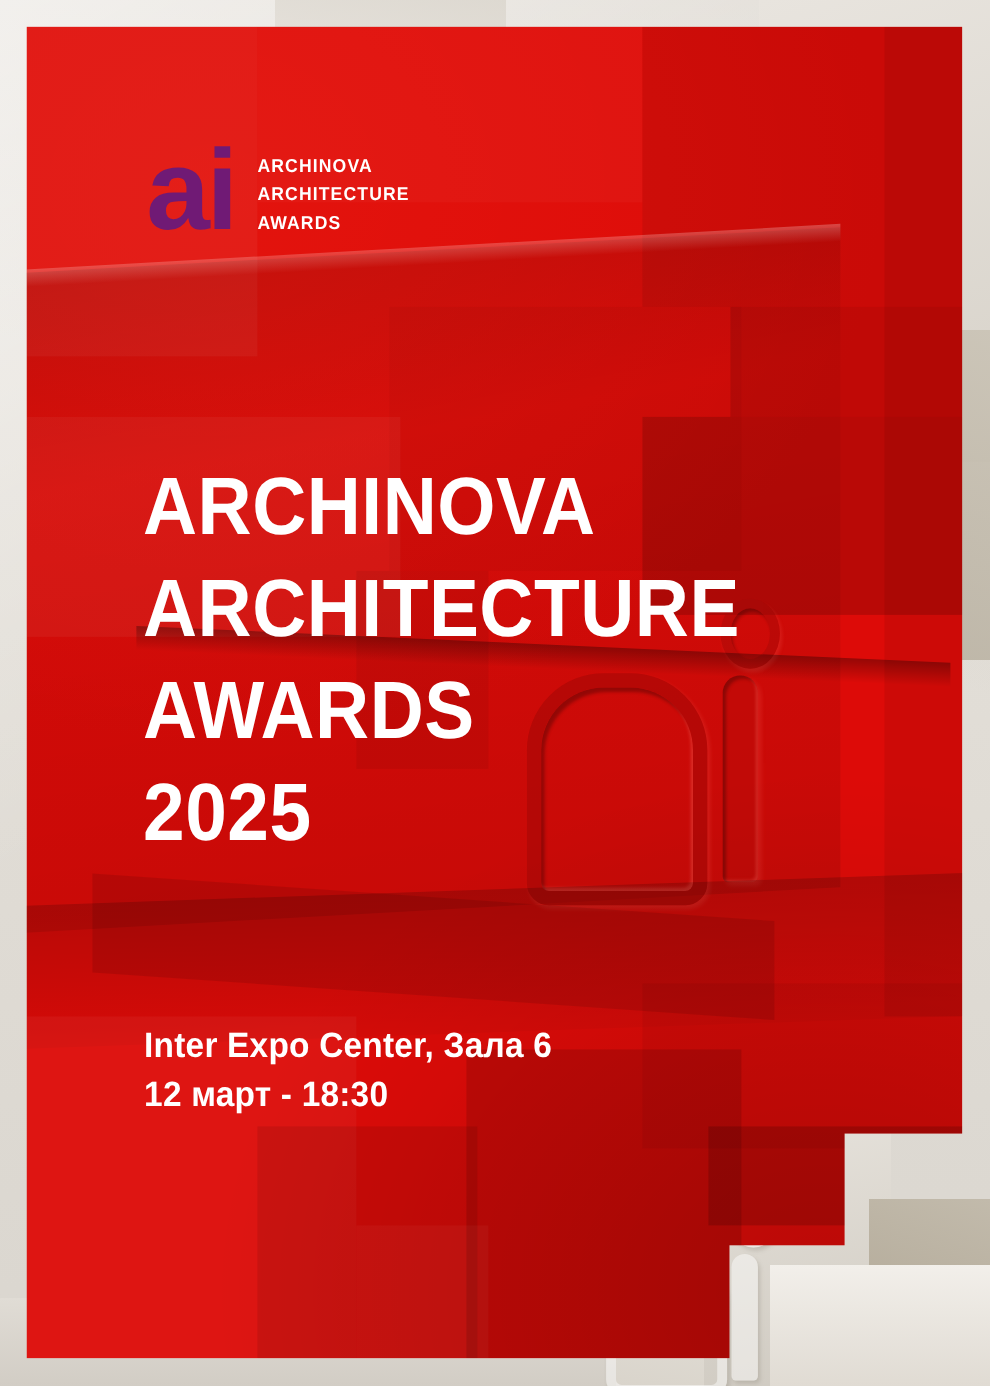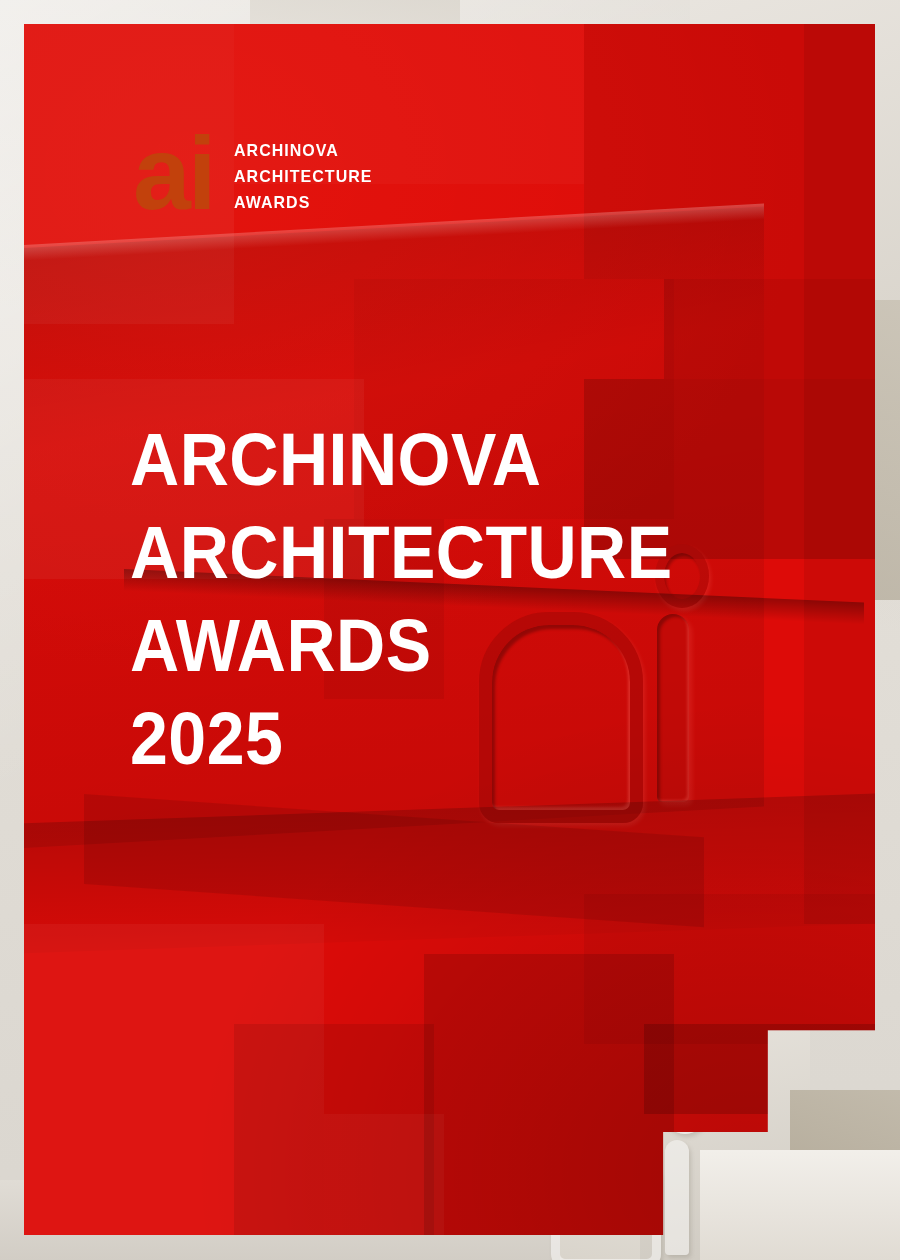--- a/index.html
+++ b/index.html
@@ -223,21 +223,21 @@
     top: 131px;
     display: flex;
     align-items: center;
     gap: 20px;
   }
   .logo-mark {
     font-family: "Liberation Sans", sans-serif;
     font-weight: bold;
     font-size: 104px;
     line-height: .82;
-    color: #c2410c;
+    color: #701a75;
     letter-spacing: -3px;
   }
   .logo-words {
     display: flex;
     flex-direction: column;
     gap: 9px;
     padding-top: 6px;
   }
   .logo-word {
     font-family: "Liberation Sans", sans-serif;
@@ -353,15 +353,19 @@
       </div>
     </div>
 
     <div class="headline">
       <div class="headline-line">ARCHINOVA</div>
       <div class="headline-line">ARCHITECTURE</div>
       <div class="headline-line">AWARDS</div>
       <div class="headline-line">2025</div>
     </div>
 
+    <div class="details">
+      <div class="details-line">Inter Expo Center, Зала 6</div>
+      <div class="details-line">12 март - 18:30</div>
+    </div>
 
   </div>
 </div>
 
 </body></html>

